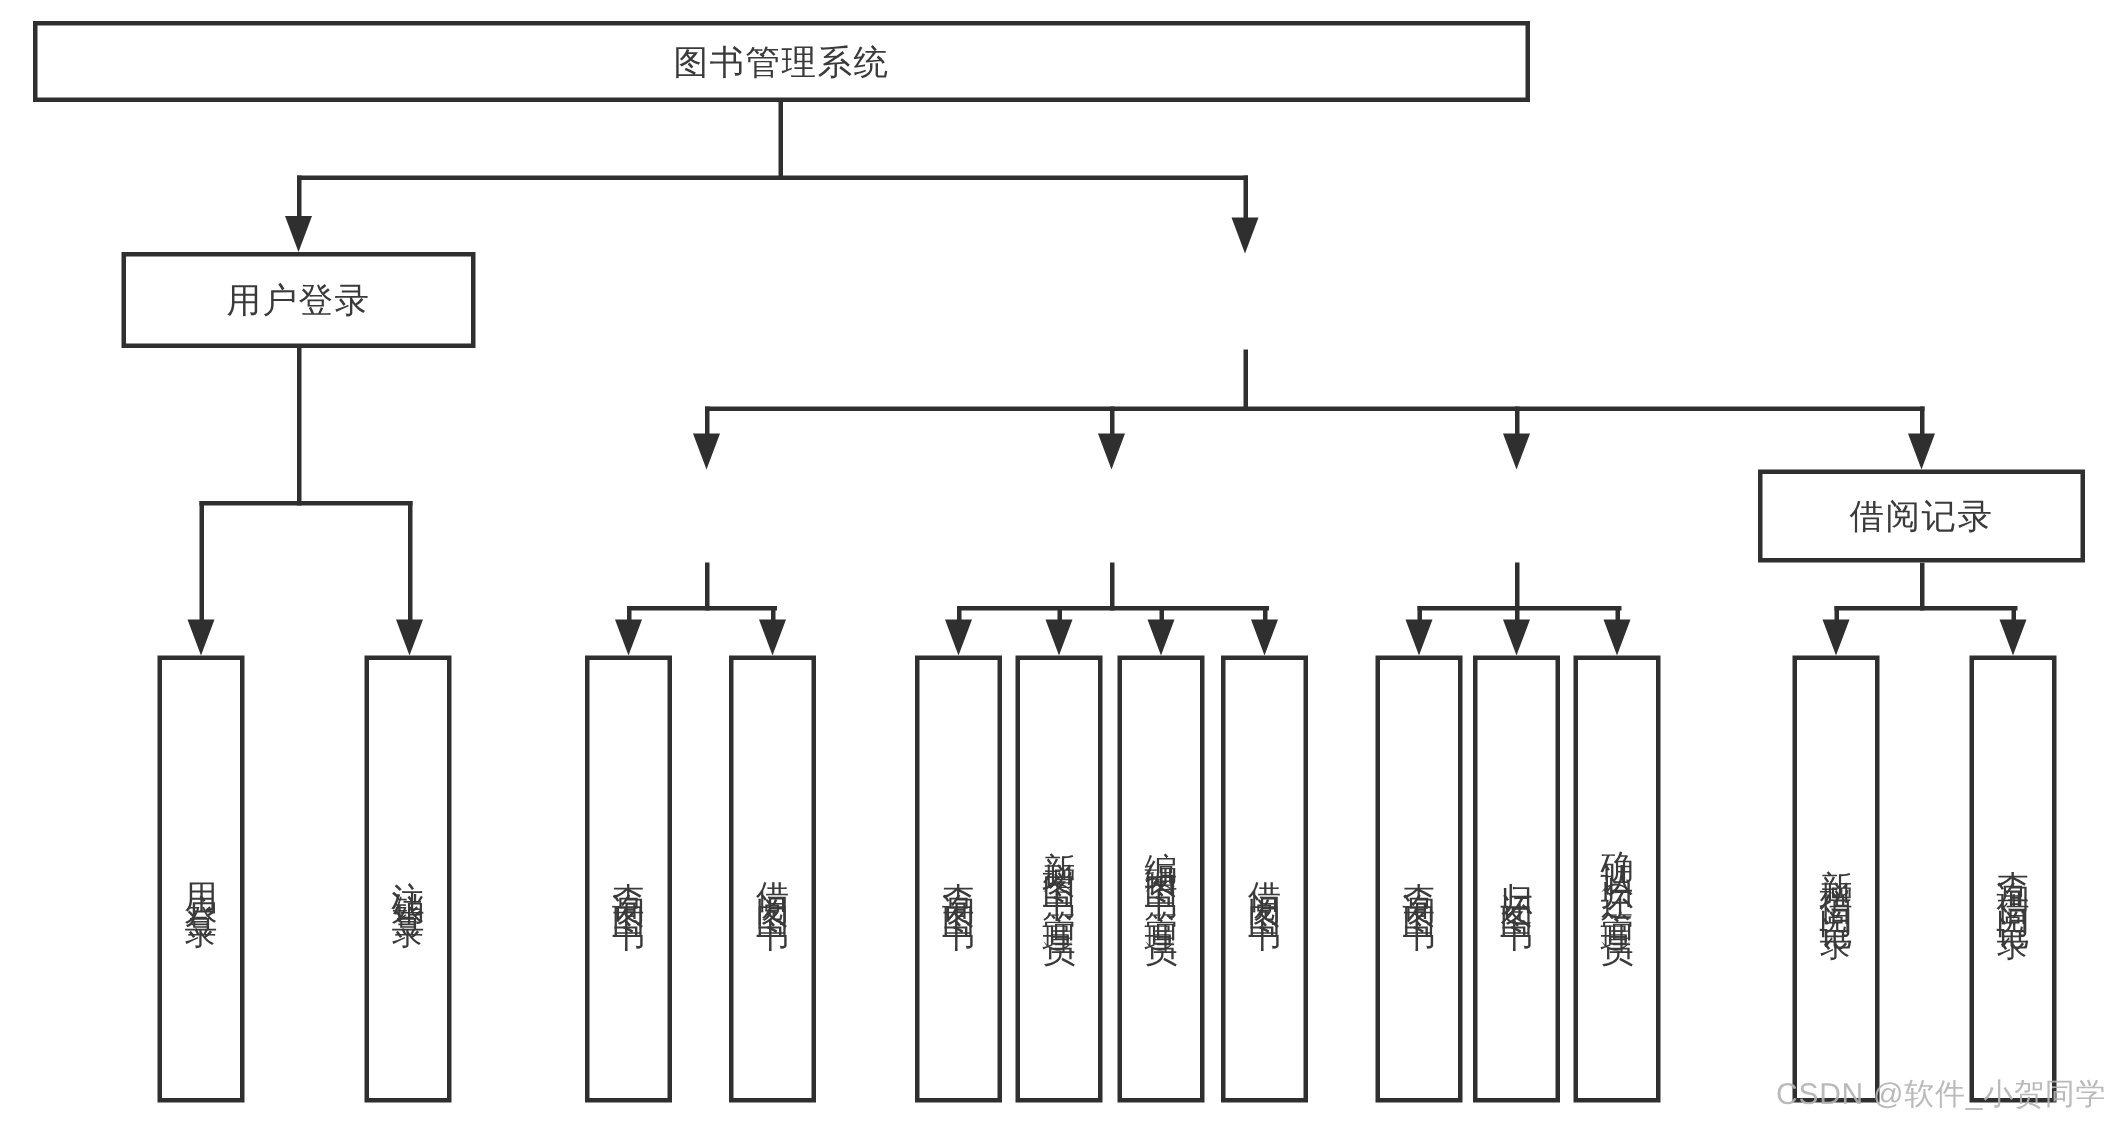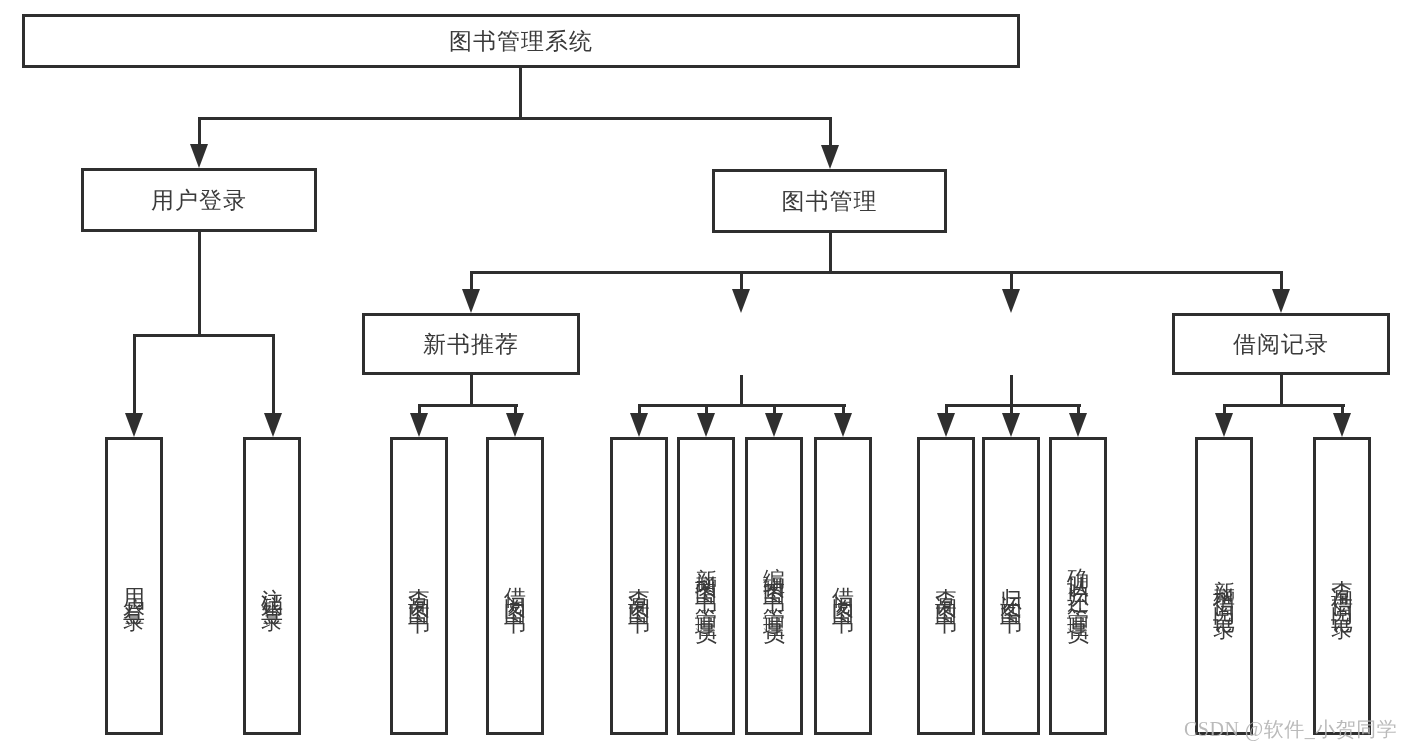--- a/index.html
+++ b/index.html
@@ -1,20 +1,20 @@
 <!DOCTYPE html>
 <html><head>
 <meta charset="utf-8">
 <style>
   html,body { margin:0; padding:0; background:#ffffff; }
   .canvas {
     position:relative;
     width:1405px; height:747px;
     background:#ffffff;
-    font-family:Liberation Serif, serif;
+    font-family:Liberation Sans, sans-serif;
     color:#333333;
     overflow:hidden;
   }
   .box {
     position:absolute;
     box-sizing:border-box;
     border:3px solid #2f2f2f;
     background:#ffffff;
     display:flex;
     align-items:center;
@@ -119,27 +119,21 @@
   <div class="vline" style="left:1340.5px; top:404px; height:13px;"></div>
   <div class="arrow" style="left:1333px;   top:413px;"></div>
 
   <div class="box" style="left:22px; top:14px; width:998px; height:54px;">
     <span class="lbl">图书管理系统</span>
   </div>
 
   <div class="box" style="left:81px; top:168px; width:236px; height:64px;">
     <span class="lbl">用户登录</span>
   </div>
-  <div class="box" style="left:712px; top:169px; width:235px; height:64px;">
-    <span class="lbl">图书管理</span>
-  </div>
 
-  <div class="box" style="left:362px; top:313px; width:218px; height:62px;">
-    <span class="lbl">新书推荐</span>
-  </div>
   <div class="box" style="left:1172px; top:313px; width:218px; height:62px;">
     <span class="lbl">借阅记录</span>
   </div>
 
   <div class="box v" style="left:105px; top:437px; width:58px; height:298px;">
     <span class="lbl">用户登录</span>
   </div>
   <div class="box v" style="left:243px; top:437px; width:58px; height:298px;">
     <span class="lbl">注销登录</span>
   </div>

